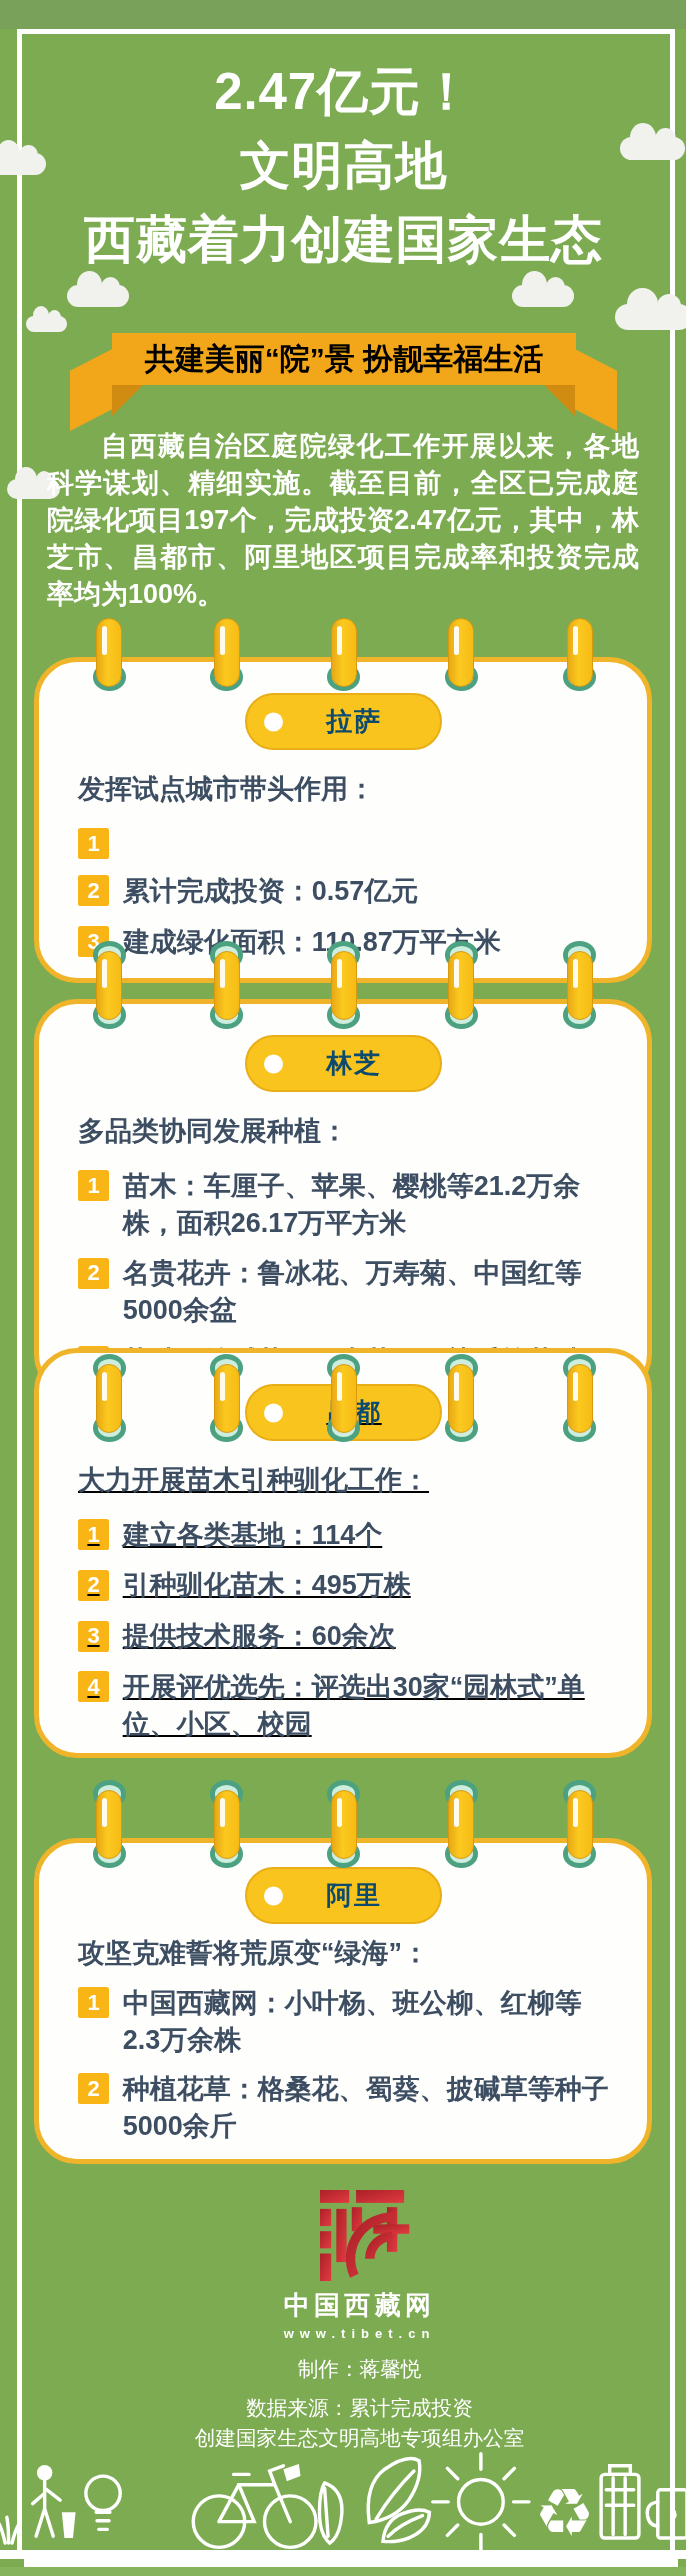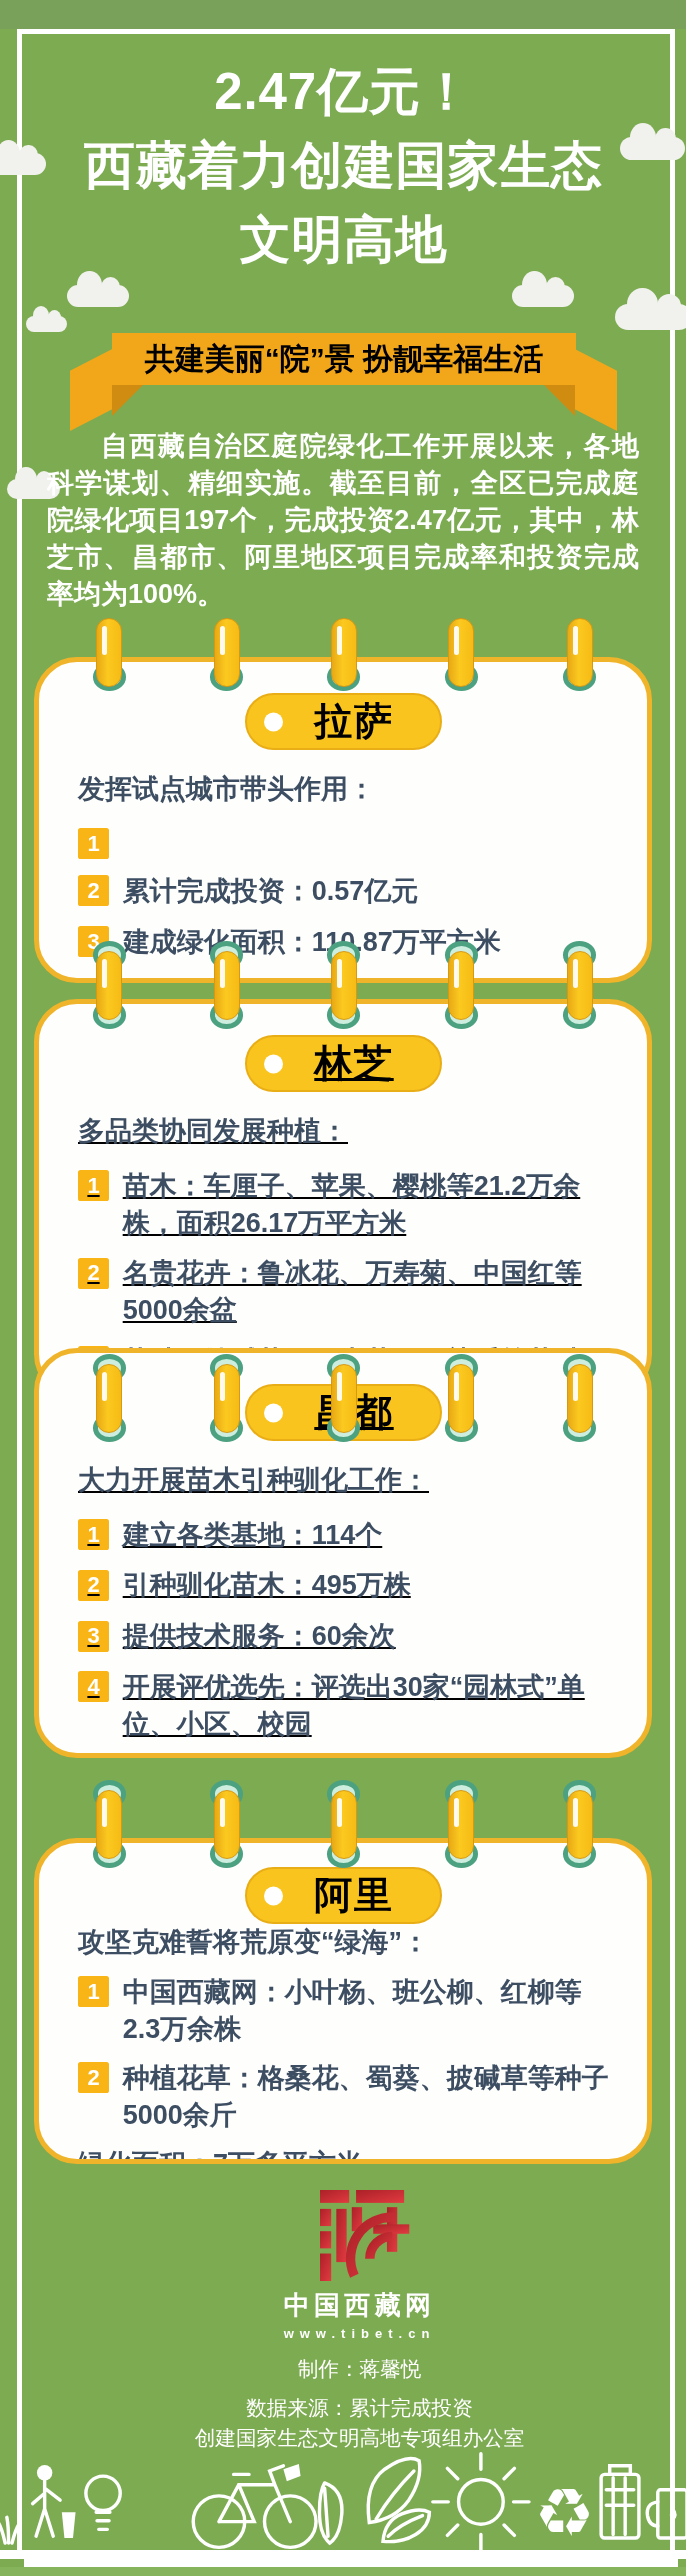--- a/index.html
+++ b/index.html
@@ -32,34 +32,34 @@
   .rt-right{left:567px;clip-path:polygon(0% 0%,0% 70%,100% 100%,100% 30%);}
   .ribbon-fold{position:absolute;width:31px;height:31px;background:#cf8c11;top:385px;z-index:2;}
   .rf-left{left:112px;clip-path:polygon(0 0,100% 0,0 100%);}
   .rf-right{left:544px;clip-path:polygon(0 0,100% 0,100% 100%);}
   
   .intro{position:absolute;left:47px;top:428px;width:592px;color:#fff;font-size:27px;
          line-height:37px;font-weight:700;text-align:justify;text-indent:2em;overflow:hidden;max-height:189px;}
   
   .card{position:absolute;left:34px;width:608px;background:#fefefc;border:5.2px solid #f0b42a;
         border-radius:43px;z-index:2;overflow:hidden;}
-  .s0{top:657px;height:316px;} .s1{top:999px;height:388px;text-decoration:underline;}
+  .s0{top:657px;height:316px;} .s1{top:999px;height:388px;}
   .s2{top:1348px;height:400px;text-decoration:underline;} .s3{top:1838px;height:316px;}
   .tag{position:relative;margin:31px auto 0;width:193px;height:53px;background:#f9c41e;
        border:2.6px solid #e9ad16;border-radius:29px;display:flex;align-items:center;justify-content:center;}
   .tag .dot{position:absolute;left:17px;top:50%;transform:translateY(-50%);width:19px;height:19px;
             background:#fff;border-radius:50%;}
-  .tag .tag-label{color:#000000;font-size:38px;font-weight:800;margin-left:22px;letter-spacing:1.7px;}
+  .tag .tag-label{color:#0c4a6e;font-size:26px;font-weight:800;margin-left:22px;letter-spacing:1.7px;}
   .heading{margin:20.6px 39px 0;color:#3d4e63;font-size:27px;font-weight:800;}
   .items{display:flex;flex-direction:column;row-gap:13.7px;margin:19px 34px 0 39px;}
   .item{display:flex;column-gap:13.7px;}
   .item .num{flex:none;width:31px;height:31px;background:#f9b415;border-radius:2.6px;color:#fff;
              font-size:22px;font-weight:800;display:flex;align-items:center;justify-content:center;margin-top:2.6px;}
   .item .txt{color:#3d4e63;font-size:27px;font-weight:700;line-height:37px;}
-  .s3 .tag{margin-top:24px;} .s3 .heading{margin-top:0;} .s3 .items{margin-top:13.7px;row-gap:12px;}
+  .s3 .tag{margin-top:24px;} .s3 .heading{margin-top:11px;} .s3 .items{margin-top:13.7px;row-gap:12px;}
   
   .oval{position:absolute;width:33px;height:27.5px;border:5.2px solid #4ca181;background:#cdeede;
         border-radius:50%;z-index:3;box-sizing:border-box;}
   .peg{position:absolute;width:26px;height:69px;border-radius:13px;z-index:4;box-sizing:border-box;
        background:linear-gradient(90deg,#e9a915,#fbc91f 45%,#f6bb16);border:1.7px solid #d9990f;}
   .peg i{position:absolute;left:5.2px;top:6.9px;width:5.2px;height:44%;background:#fff;border-radius:3.4px;opacity:.92;}
   
   .footer{position:absolute;left:16px;top:2190px;width:687px;text-align:center;color:#fff;}
   .logo{display:block;margin:0 auto;}
   .site-name{margin-top:6.9px;font-size:26px;font-weight:800;letter-spacing:4.3px;}
@@ -73,22 +73,22 @@
 
 <div class="page">
 
   <div class="top-strip"></div>
   <div class="frame-line fl-top"></div>
   <div class="frame-line fl-left"></div>
   <div class="frame-line fl-right"></div>
 
   <div class="title">
     <div>2.47亿元！</div>
+    <div>文明高地</div>
     <div>西藏着力创建国家生态</div>
-    <div>文明高地</div>
   </div>
 
   <div class="cloud" style="left:67px;top:285px;width:62px;height:22px;"></div>
   <div class="cloud" style="left:26px;top:316px;width:41px;height:15.5px;"></div>
   <div class="cloud" style="left:512px;top:285px;width:62px;height:22px;"></div>
   <div class="cloud" style="left:615px;top:304px;width:77px;height:26px;"></div>
   <div class="cloud" style="left:620px;top:137px;width:65px;height:23px;"></div>
   <div class="cloud" style="left:-12px;top:153px;width:58px;height:21.5px;"></div>
   <div class="cloud" style="left:6.9px;top:479px;width:53px;height:20px;"></div>
 

